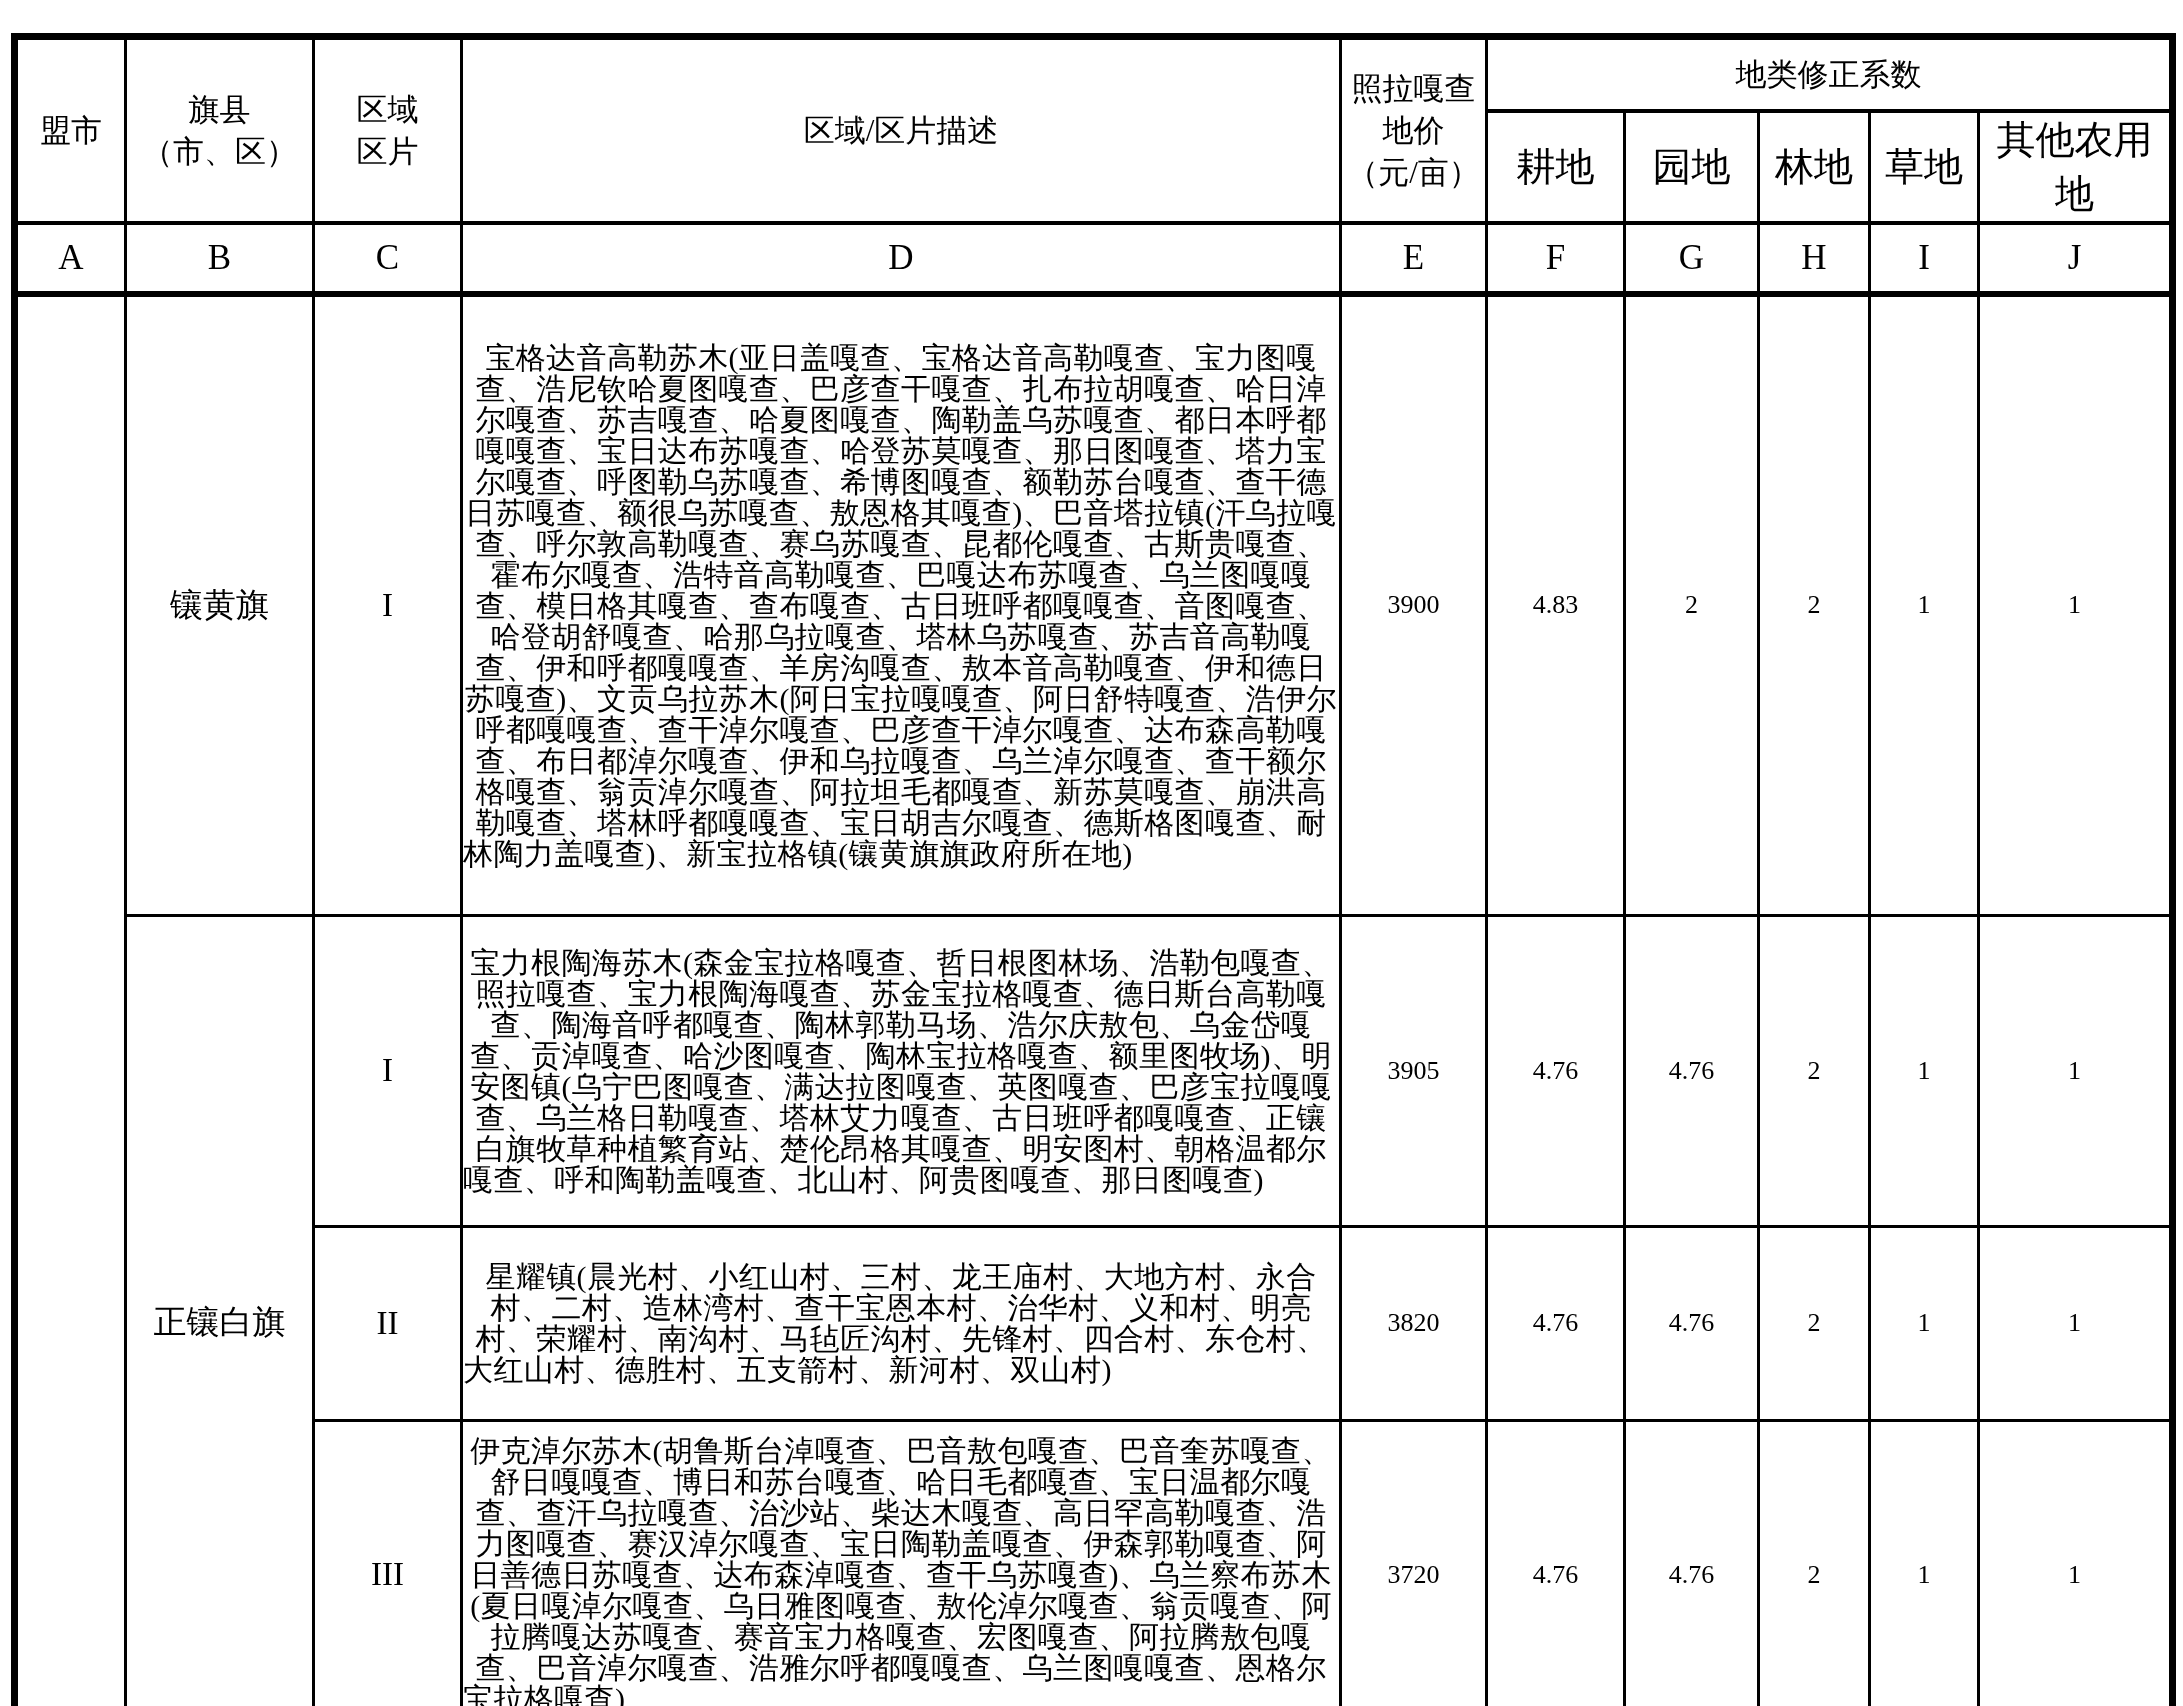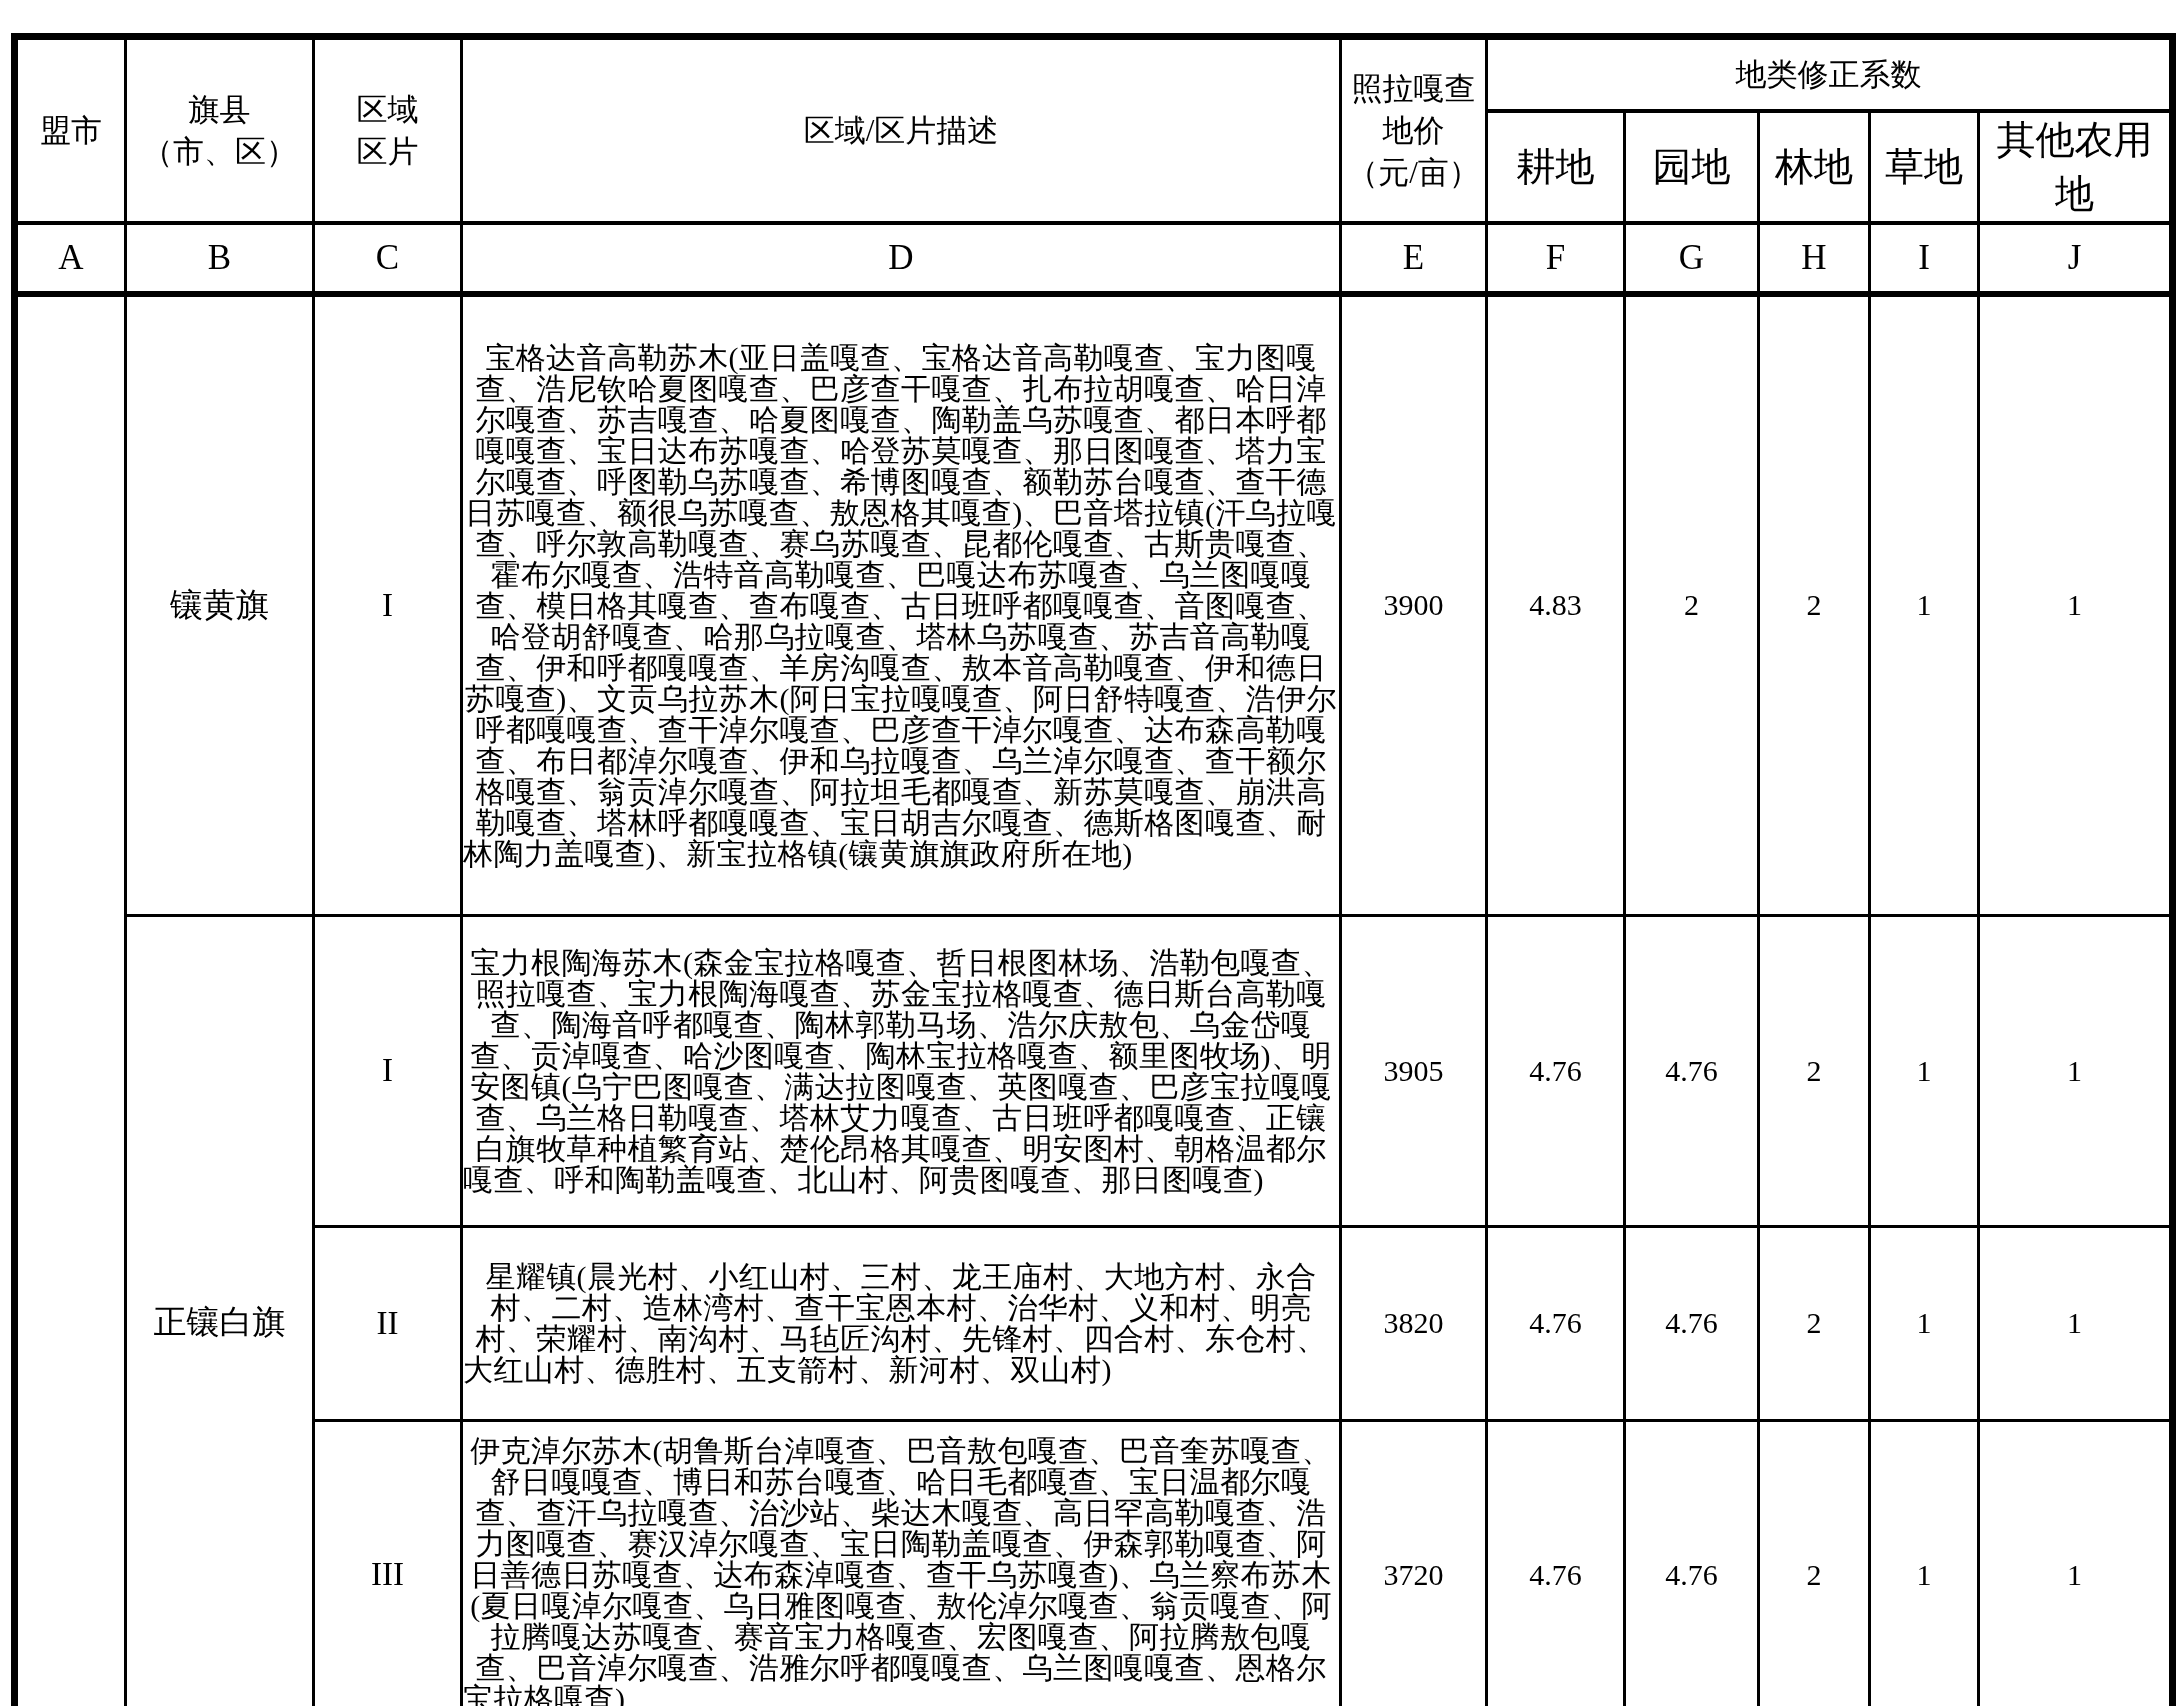--- a/index.html
+++ b/index.html
@@ -55,21 +55,21 @@
   tr.r4 { height: 311px; }
   td.desc {
     text-align: justify;
     text-align-last: left;
     vertical-align: middle;
     font-size: 30px;
     line-height: 31px;
     padding: 1.6px 9.4px 1.6px 6.3px;
     letter-spacing: 0.4px;
   }
-  td.num { font-size: 30px; margin-left: 9px; }
+  td.num { font-size: 26px; margin-left: 9px; }
   td.name { font-size: 33px; font-family: Liberation Serif, serif; }
   td.zone { font-size: 33px; }
   tr.r1 > td, tr.r2 > td, tr.r3 > td, tr.r4 > td { border-top-width: 3.9px; }
 </style>
 </head>
 <body>
 
 <div class="page">
   <table class="land-price">
     <colgroup>

